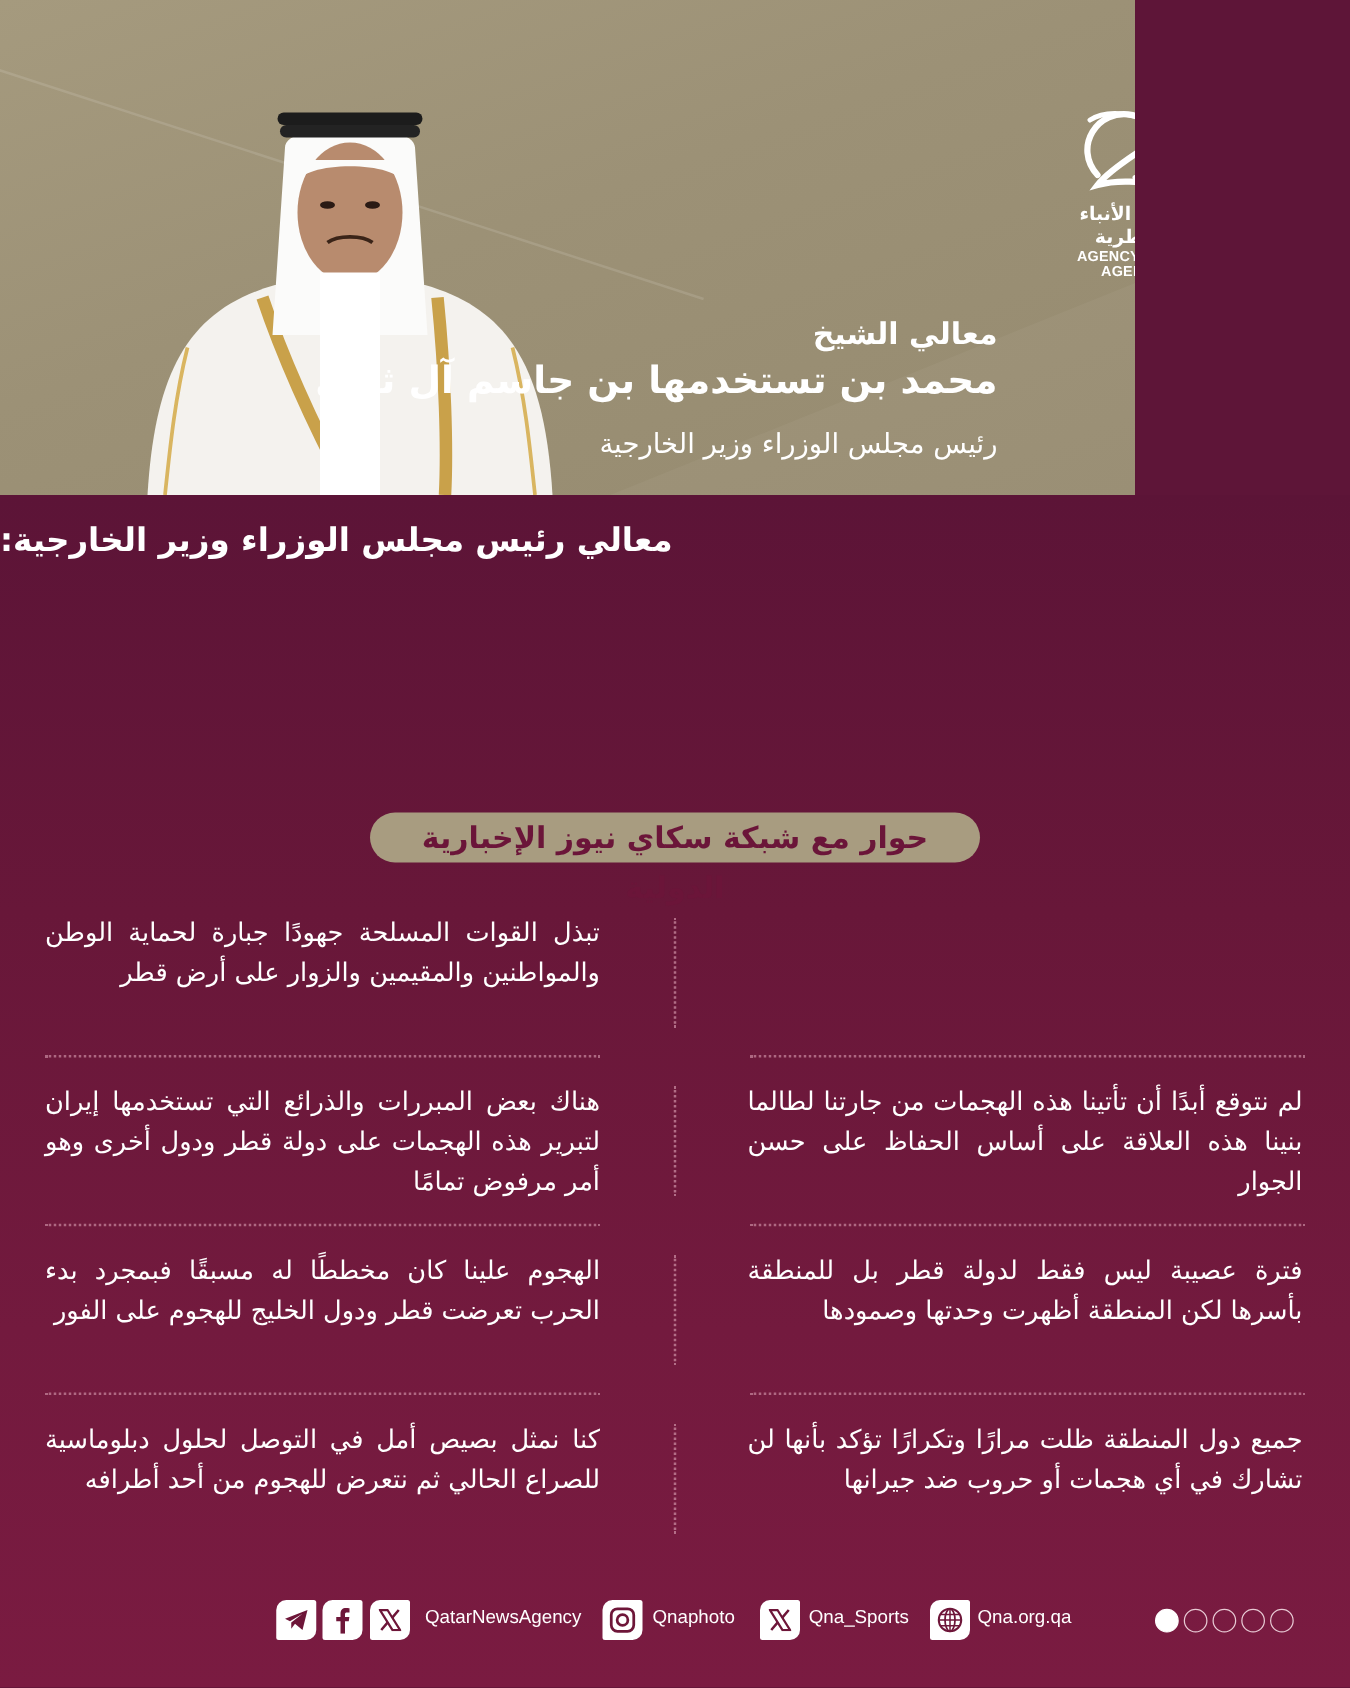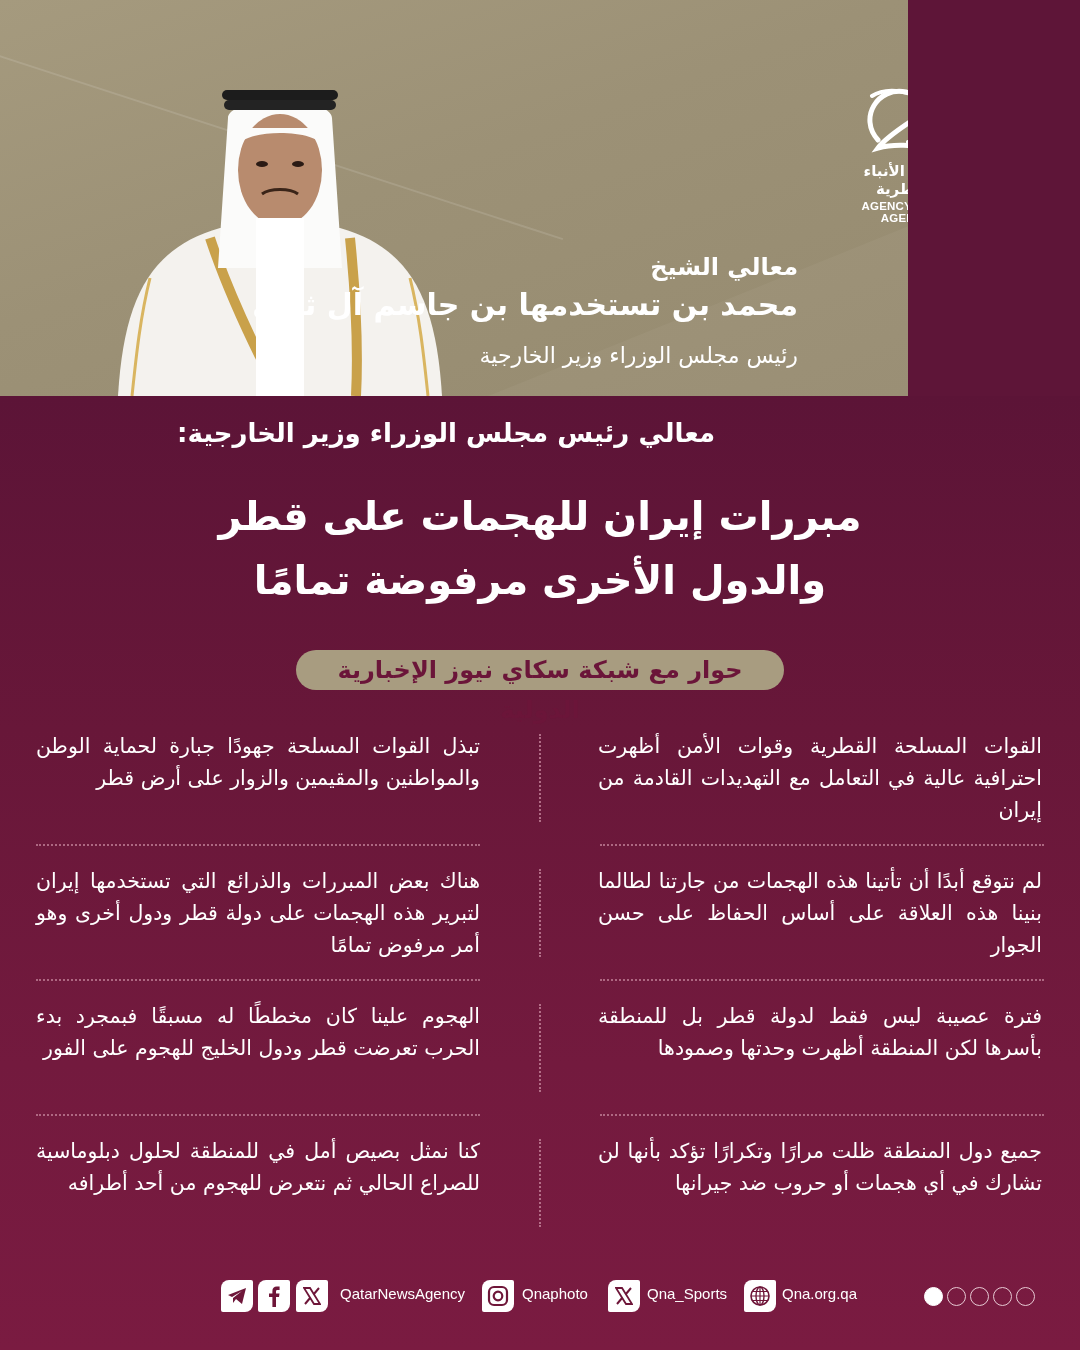--- a/index.html
+++ b/index.html
@@ -34,21 +34,21 @@
   .name-block { position:absolute; right:110px; top:250px; width:560px; direction:rtl; color:#fff; z-index:2; }
   .honorific { font-size:24px; font-weight:bold; line-height:34px; }
   .fullname { font-size:30px; font-weight:bold; line-height:42px; }
   .role { font-size:22px; line-height:40px; margin-top:10px; }
 
   
   .body {
     position:absolute; left:0; top:396px; width:1080px; height:954px;
     background: linear-gradient(180deg, #5c1437 0%, #681739 35%, #731a3e 70%, #7a1b41 100%);
   }
-  .kicker { position:absolute; top:22px; left:0; width:892px; text-align:center; color:#fff; font-size:26px; font-weight:bold; direction:rtl; }
+  .kicker { position:absolute; top:22px; left:0; width:892px; text-align:left; color:#fff; font-size:26px; font-weight:bold; direction:rtl; }
   .headline { position:absolute; top:88px; left:0; width:1080px; text-align:center; color:#fff; font-size:40px; font-weight:bold; line-height:64px; direction:rtl; }
   .pill {
     position:absolute; top:254px; left:296px; width:488px; height:40px; border-radius:20px;
     background:#a89c80; color:#6b1539; text-align:center; font-size:24px; font-weight:bold; line-height:40px; direction:rtl;
   }
 
   .grid { position:absolute; top:330px; left:0; width:1080px; }
   .row { position:relative; height:135px; }
   .cell { position:absolute; top:4px; width:444px; direction:rtl; text-align:justify; text-align-last:right; color:#fff; font-size:20.5px; line-height:32px; }
   .cell.right { right:38px; }
@@ -110,29 +110,24 @@
 
   <div class="name-block">
     <div class="honorific">معالي الشيخ</div>
     <div class="fullname">محمد بن تستخدمها بن جاسم آل ثاني</div>
     <div class="role">رئيس مجلس الوزراء وزير الخارجية</div>
   </div>
 </div>
 
 <div class="body">
   <div class="kicker">معالي رئيس مجلس الوزراء وزير الخارجية:</div>
-  <div class="headline">
-    <div>مبررات إيران للهجمات على قطر</div>
-    <div>والدول الأخرى مرفوضة تمامًا</div>
-  </div>
   <div class="pill">حوار مع شبكة سكاي نيوز الإخبارية الدولية</div>
 
   <div class="grid">
     <div class="row">
-      <div class="cell right">القوات المسلحة القطرية وقوات الأمن أظهرت احترافية عالية في التعامل مع التهديدات القادمة من إيران</div>
       <div class="vdiv"></div>
       <div class="cell left">تبذل القوات المسلحة جهودًا جبارة لحماية الوطن والمواطنين والمقيمين والزوار على أرض قطر</div>
       <div class="hdiv l"></div>
       <div class="hdiv r"></div>
     </div>
     <div class="row">
       <div class="cell right">لم نتوقع أبدًا أن تأتينا هذه الهجمات من جارتنا لطالما بنينا هذه العلاقة على أساس الحفاظ على حسن الجوار</div>
       <div class="vdiv"></div>
       <div class="cell left">هناك بعض المبررات والذرائع التي تستخدمها إيران لتبرير هذه الهجمات على دولة قطر ودول أخرى وهو أمر مرفوض تمامًا</div>
       <div class="hdiv l"></div>
@@ -141,21 +136,21 @@
     <div class="row">
       <div class="cell right">فترة عصيبة ليس فقط لدولة قطر بل للمنطقة بأسرها لكن المنطقة أظهرت وحدتها وصمودها</div>
       <div class="vdiv"></div>
       <div class="cell left">الهجوم علينا كان مخططًا له مسبقًا فبمجرد بدء الحرب تعرضت قطر ودول الخليج للهجوم على الفور</div>
       <div class="hdiv l"></div>
       <div class="hdiv r"></div>
     </div>
     <div class="row">
       <div class="cell right">جميع دول المنطقة ظلت مرارًا وتكرارًا تؤكد بأنها لن تشارك في أي هجمات أو حروب ضد جيرانها</div>
       <div class="vdiv"></div>
-      <div class="cell left">كنا نمثل بصيص أمل في للمنطقة لحلول دبلوماسية للصراع الحالي ثم نتعرض للهجوم من أحد أطرافه</div>
+      <div class="cell left">كنا نمثل بصيص أمل في التوصل لحلول دبلوماسية للصراع الحالي ثم نتعرض للهجوم من أحد أطرافه</div>
     </div>
   </div>
 
   <div class="footer">
     <div class="sq" style="left:221px">
       <svg width="20" height="18" viewBox="0 0 20 18">
           <path d="M1 8 L19 1 L15 17 L9 12 L6 16 L6 11 L15 4 L5 10 Z" fill="#6e1639"></path>
         </svg>
     </div>
     <div class="sq" style="left:258px">

